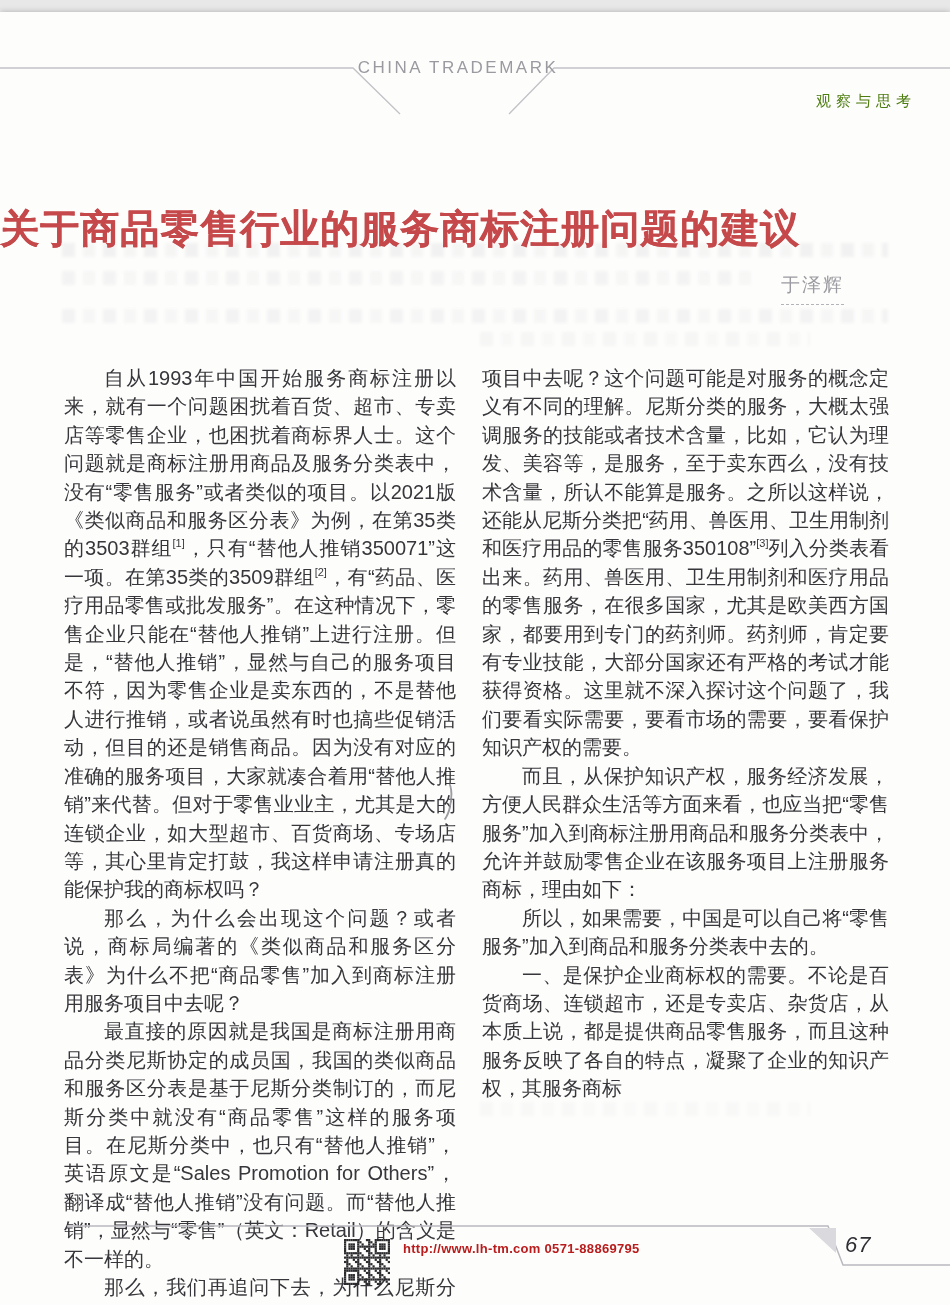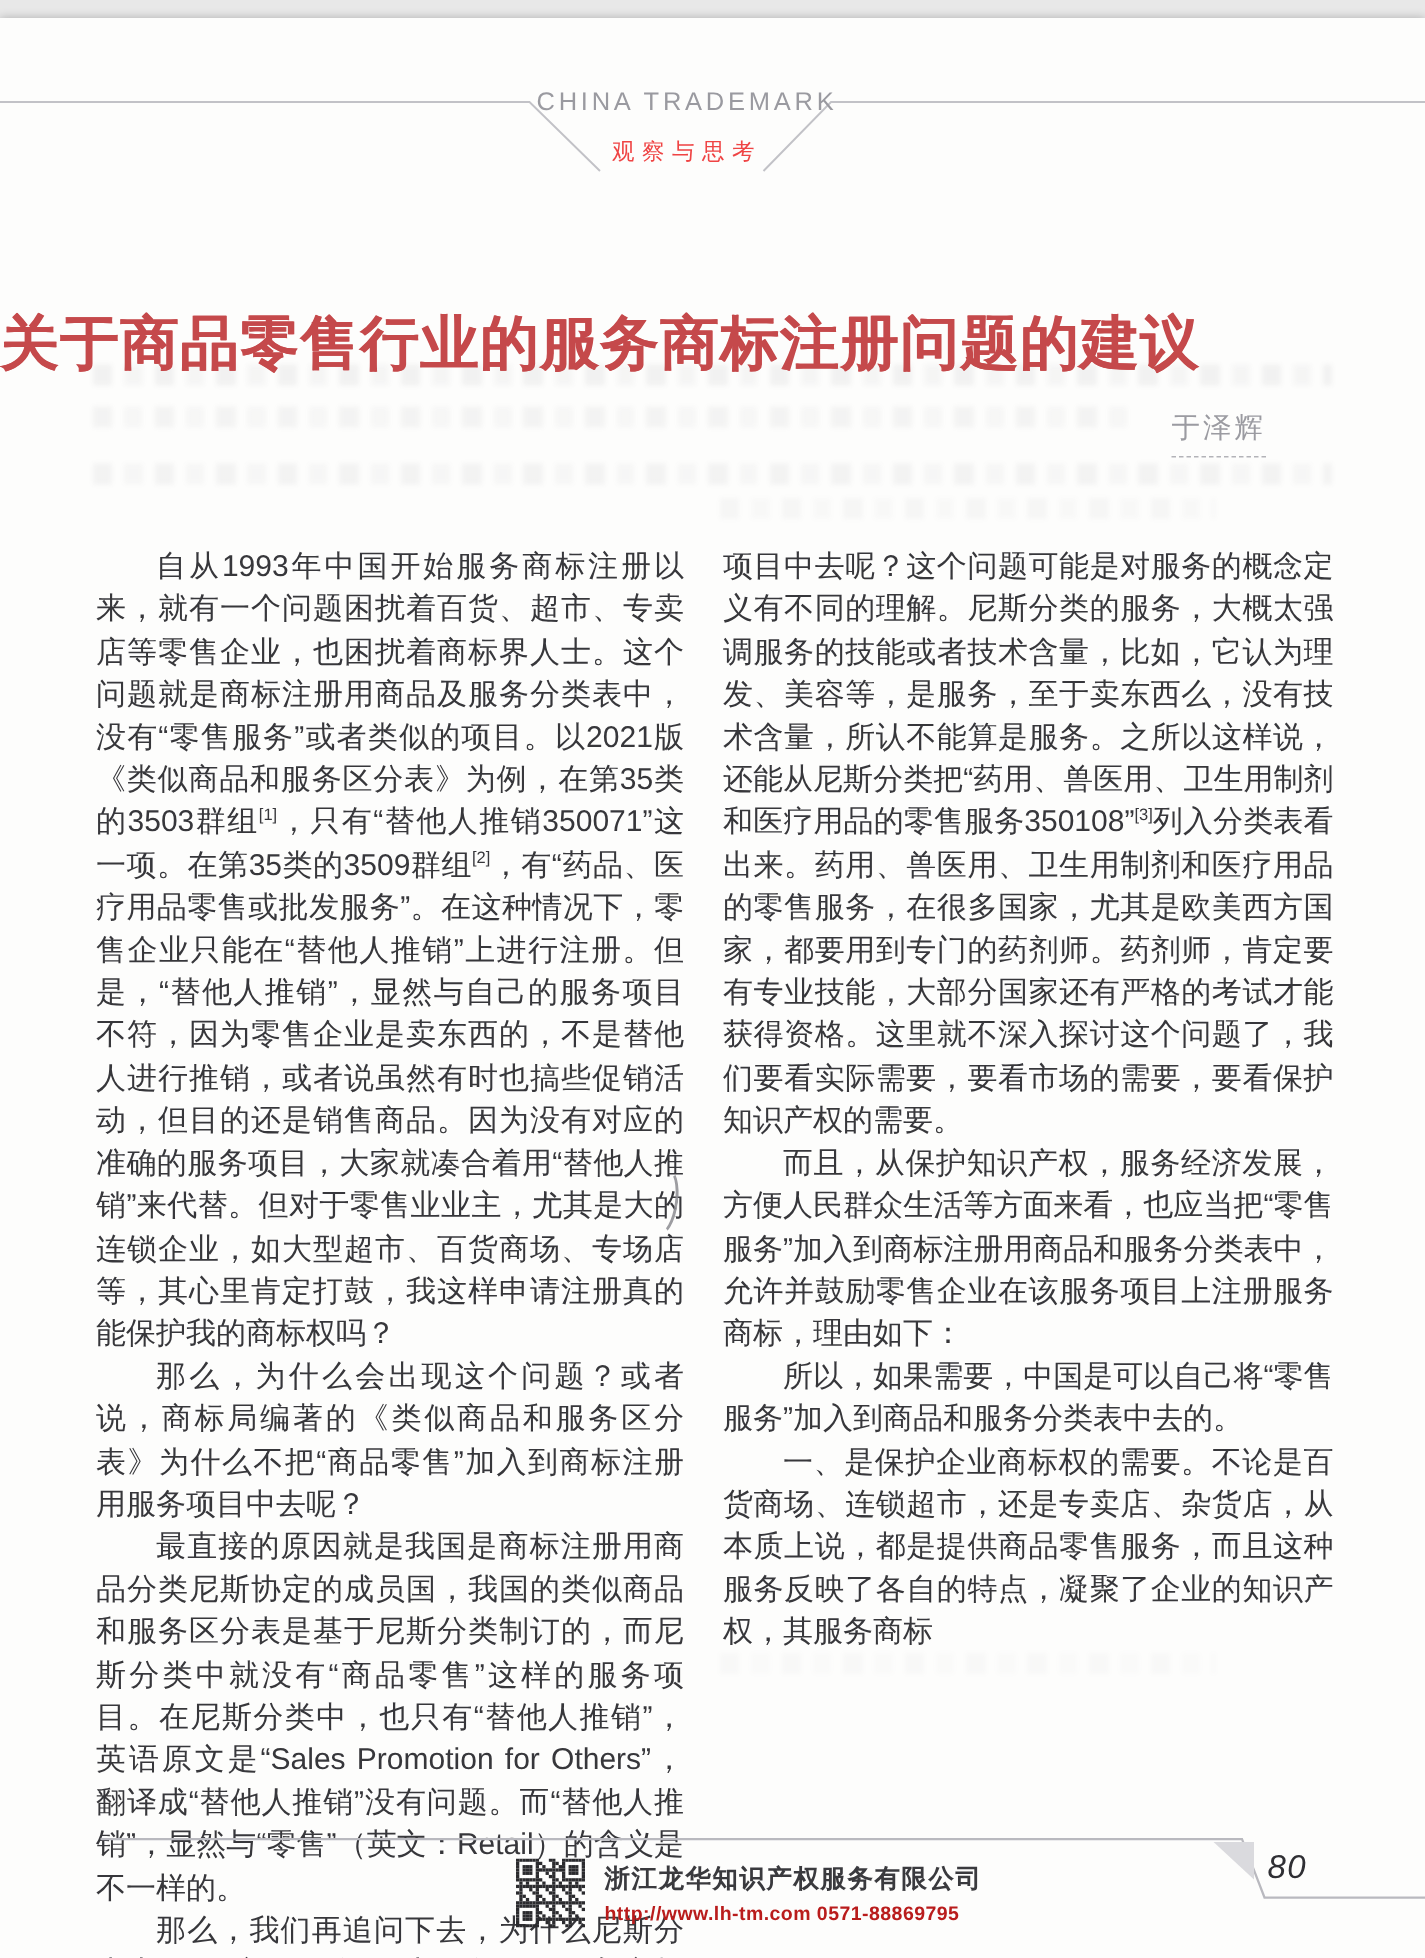--- a/index.html
+++ b/index.html
@@ -10,22 +10,22 @@
     box-shadow:0 0 6px rgba(0,0,0,.25);
   }
 
   
   .hdr-svg { position:absolute; top:0; left:0; }
   .hdr-en {
     position:absolute; top:46px; left:0; width:916px; text-align:center;
     color:#9a9aa0; font-size:17px; letter-spacing:2.5px;
   }
   .hdr-cn {
-    position:absolute; top:80px; left:0; width:916px; text-align:center;
-    color:#ef4444; font-size:15px; letter-spacing:5px;
+    position:absolute; top:80px; left:0; width:916px; text-align:right;
+    color:#4d7c0f; font-size:15px; letter-spacing:5px;
   }
 
   
   .title {
     position:absolute; top:164px; left:0; width:950px; 
     font-family:Liberation Serif, serif; font-weight:900;
     font-size:39px; letter-spacing:1px; color:#c5494b;
     text-shadow:0.5px 0 0 #c5494b;
   }
   .author {
@@ -111,21 +111,21 @@
         <p class="para">一、是保护企业商标权的需要。不论是百货商场、连锁超市，还是专卖店、杂货店，从本质上说，都是提供商品零售服务，而且这种服务反映了各自的特点，凝聚了企业的知识产权，其服务商标</p>
       </div>
   </div>
 
   <div class="pen-mark"></div>
 
   <svg class="ftr-svg" width="950" height="60">
     <polyline points="67,9 828,9 843,48 950,48" fill="none" stroke="#b9b9bf" stroke-width="1.5"></polyline>
     <polygon points="809,11 836,11 836,36" fill="#dadade"></polygon>
   </svg>
-  <div class="pageno">80</div>
+  <div class="pageno">67</div>
 
   <div class="ftr-block">
     <svg id="qr" width="46" height="46">
         <rect x="0.00" y="0.00" width="2.19" height="2.19" fill="#2b2b2e"></rect>
         <rect x="2.19" y="0.00" width="2.19" height="2.19" fill="#2b2b2e"></rect>
         <rect x="4.38" y="0.00" width="2.19" height="2.19" fill="#2b2b2e"></rect>
         <rect x="6.57" y="0.00" width="2.19" height="2.19" fill="#2b2b2e"></rect>
         <rect x="8.76" y="0.00" width="2.19" height="2.19" fill="#2b2b2e"></rect>
         <rect x="10.95" y="0.00" width="2.19" height="2.19" fill="#2b2b2e"></rect>
         <rect x="13.14" y="0.00" width="2.19" height="2.19" fill="#2b2b2e"></rect>
@@ -365,18 +365,17 @@
         <rect x="8.76" y="43.81" width="2.19" height="2.19" fill="#2b2b2e"></rect>
         <rect x="10.95" y="43.81" width="2.19" height="2.19" fill="#2b2b2e"></rect>
         <rect x="13.14" y="43.81" width="2.19" height="2.19" fill="#2b2b2e"></rect>
         <rect x="21.90" y="43.81" width="2.19" height="2.19" fill="#2b2b2e"></rect>
         <rect x="24.10" y="43.81" width="2.19" height="2.19" fill="#2b2b2e"></rect>
         <rect x="32.86" y="43.81" width="2.19" height="2.19" fill="#2b2b2e"></rect>
         <rect x="35.05" y="43.81" width="2.19" height="2.19" fill="#2b2b2e"></rect>
         <rect x="43.81" y="43.81" width="2.19" height="2.19" fill="#2b2b2e"></rect>
       </svg>
     <div class="ftr-text">
-      <div class="ftr-company">浙江龙华知识产权服务有限公司</div>
       <div class="ftr-contact">http://www.lh-tm.com  0571-88869795</div>
     </div>
   </div>
 
 </div>
 
 </body></html>

